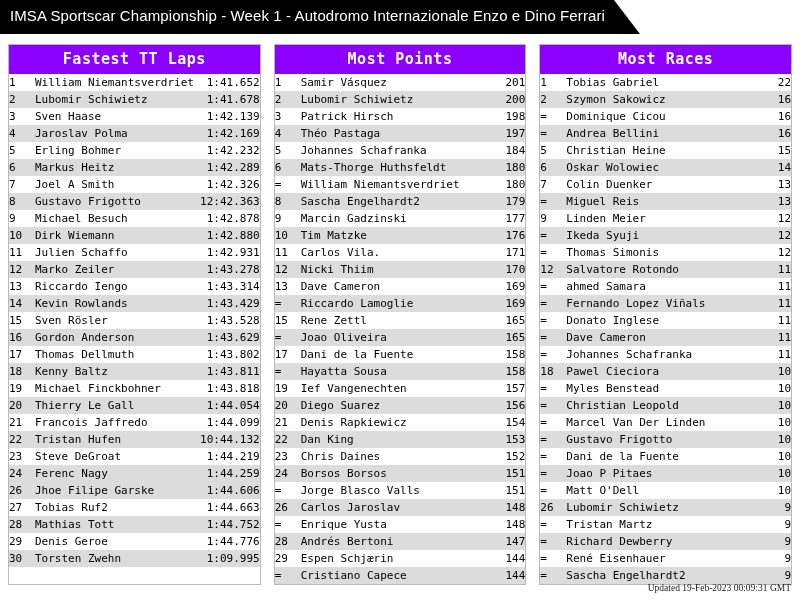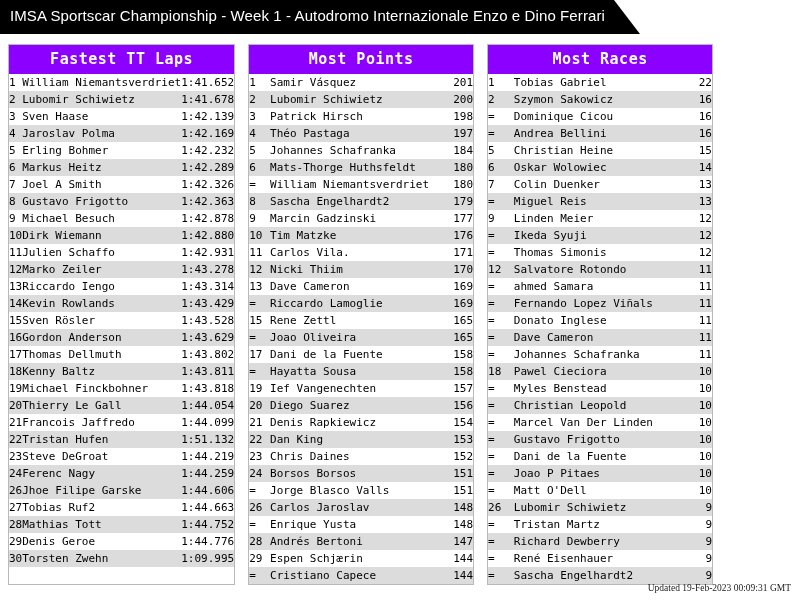--- a/index.html
+++ b/index.html
@@ -42,21 +42,21 @@
     font-size: 15px;
     font-weight: normal;
     letter-spacing: 0.1px;
     white-space: nowrap;
   }
   
   .columns {
     position: absolute;
     top: 44px;
     left: 8px;
-    width: 705px;
+    width: 784px;
     display: flex;
     gap: 13px;
   }
   .col {
     width: 253px;
     border: 1px solid #b9b9b9;
     background: #ffffff;
     box-sizing: border-box;
   }
   .col-header {
@@ -156,21 +156,21 @@
             <td class="val">1:42.289</td>
           </tr>
           <tr>
             <td class="pos">7</td>
             <td class="name">Joel A Smith</td>
             <td class="val">1:42.326</td>
           </tr>
           <tr class="alt">
             <td class="pos">8</td>
             <td class="name">Gustavo Frigotto</td>
-            <td class="val">1:42.363</td>
+            <td class="val">12:42.363</td>
           </tr>
           <tr>
             <td class="pos">9</td>
             <td class="name">Michael Besuch</td>
             <td class="val">1:42.878</td>
           </tr>
           <tr class="alt">
             <td class="pos">10</td>
             <td class="name">Dirk Wiemann</td>
             <td class="val">1:42.880</td>
@@ -226,21 +226,21 @@
             <td class="val">1:44.054</td>
           </tr>
           <tr>
             <td class="pos">21</td>
             <td class="name">Francois Jaffredo</td>
             <td class="val">1:44.099</td>
           </tr>
           <tr class="alt">
             <td class="pos">22</td>
             <td class="name">Tristan Hufen</td>
-            <td class="val">1:51.132</td>
+            <td class="val">10:44.132</td>
           </tr>
           <tr>
             <td class="pos">23</td>
             <td class="name">Steve DeGroat</td>
             <td class="val">1:44.219</td>
           </tr>
           <tr class="alt">
             <td class="pos">24</td>
             <td class="name">Ferenc Nagy</td>
             <td class="val">1:44.259</td>

